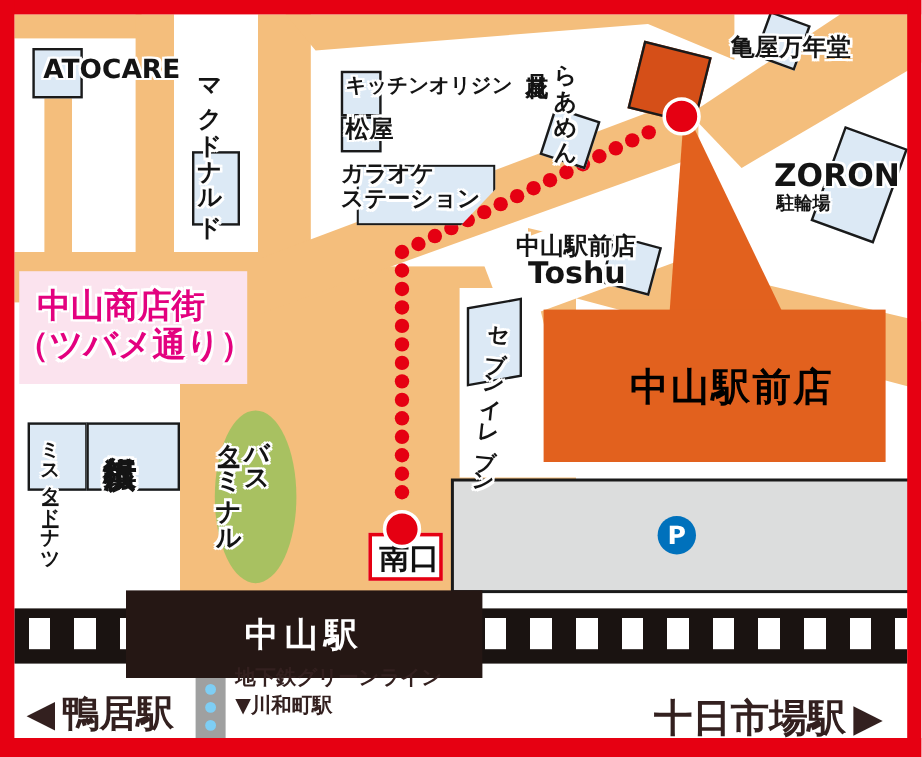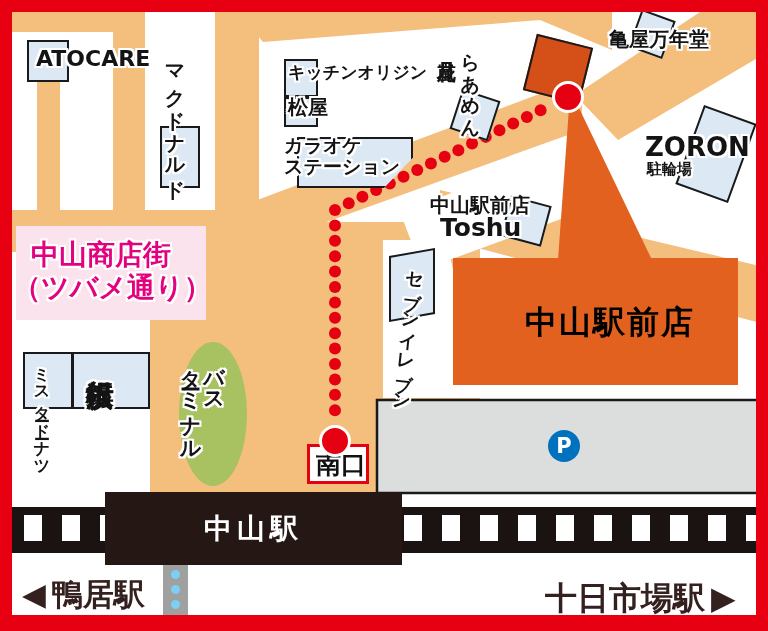--- a/index.html
+++ b/index.html
@@ -162,20 +162,24 @@
     <i></i>
     <i></i>
   </div>
   <div class="station-box">
     <span>中山駅</span>
   </div>
 
   <div class="footer-label" style="left:22px;top:574px;font-size:31px;">
     <span>◀</span><span style="margin-left:6px;">鴨居駅</span>
   </div>
+  <div class="footer-label" style="left:196px;top:554px;font-size:17px;line-height:1.35;">
+    <span style="display:block;">地下鉄グリーンライン</span>
+    <span style="display:block;">▼川和町駅</span>
+  </div>
   <div class="footer-label" style="left:545px;top:577px;font-size:32px;">
     <span>十日市場駅</span><span style="margin-left:6px;">▶</span>
   </div>
 
   <div class="frame" style="left:0;top:0;width:768px;height:12px;"></div>
   <div class="frame" style="left:0;top:0;width:12px;height:631px;"></div>
   <div class="frame" style="left:756px;top:0;width:12px;height:631px;"></div>
   <div class="frame" style="left:0;top:615px;width:768px;height:16px;"></div>
 </div>
 

